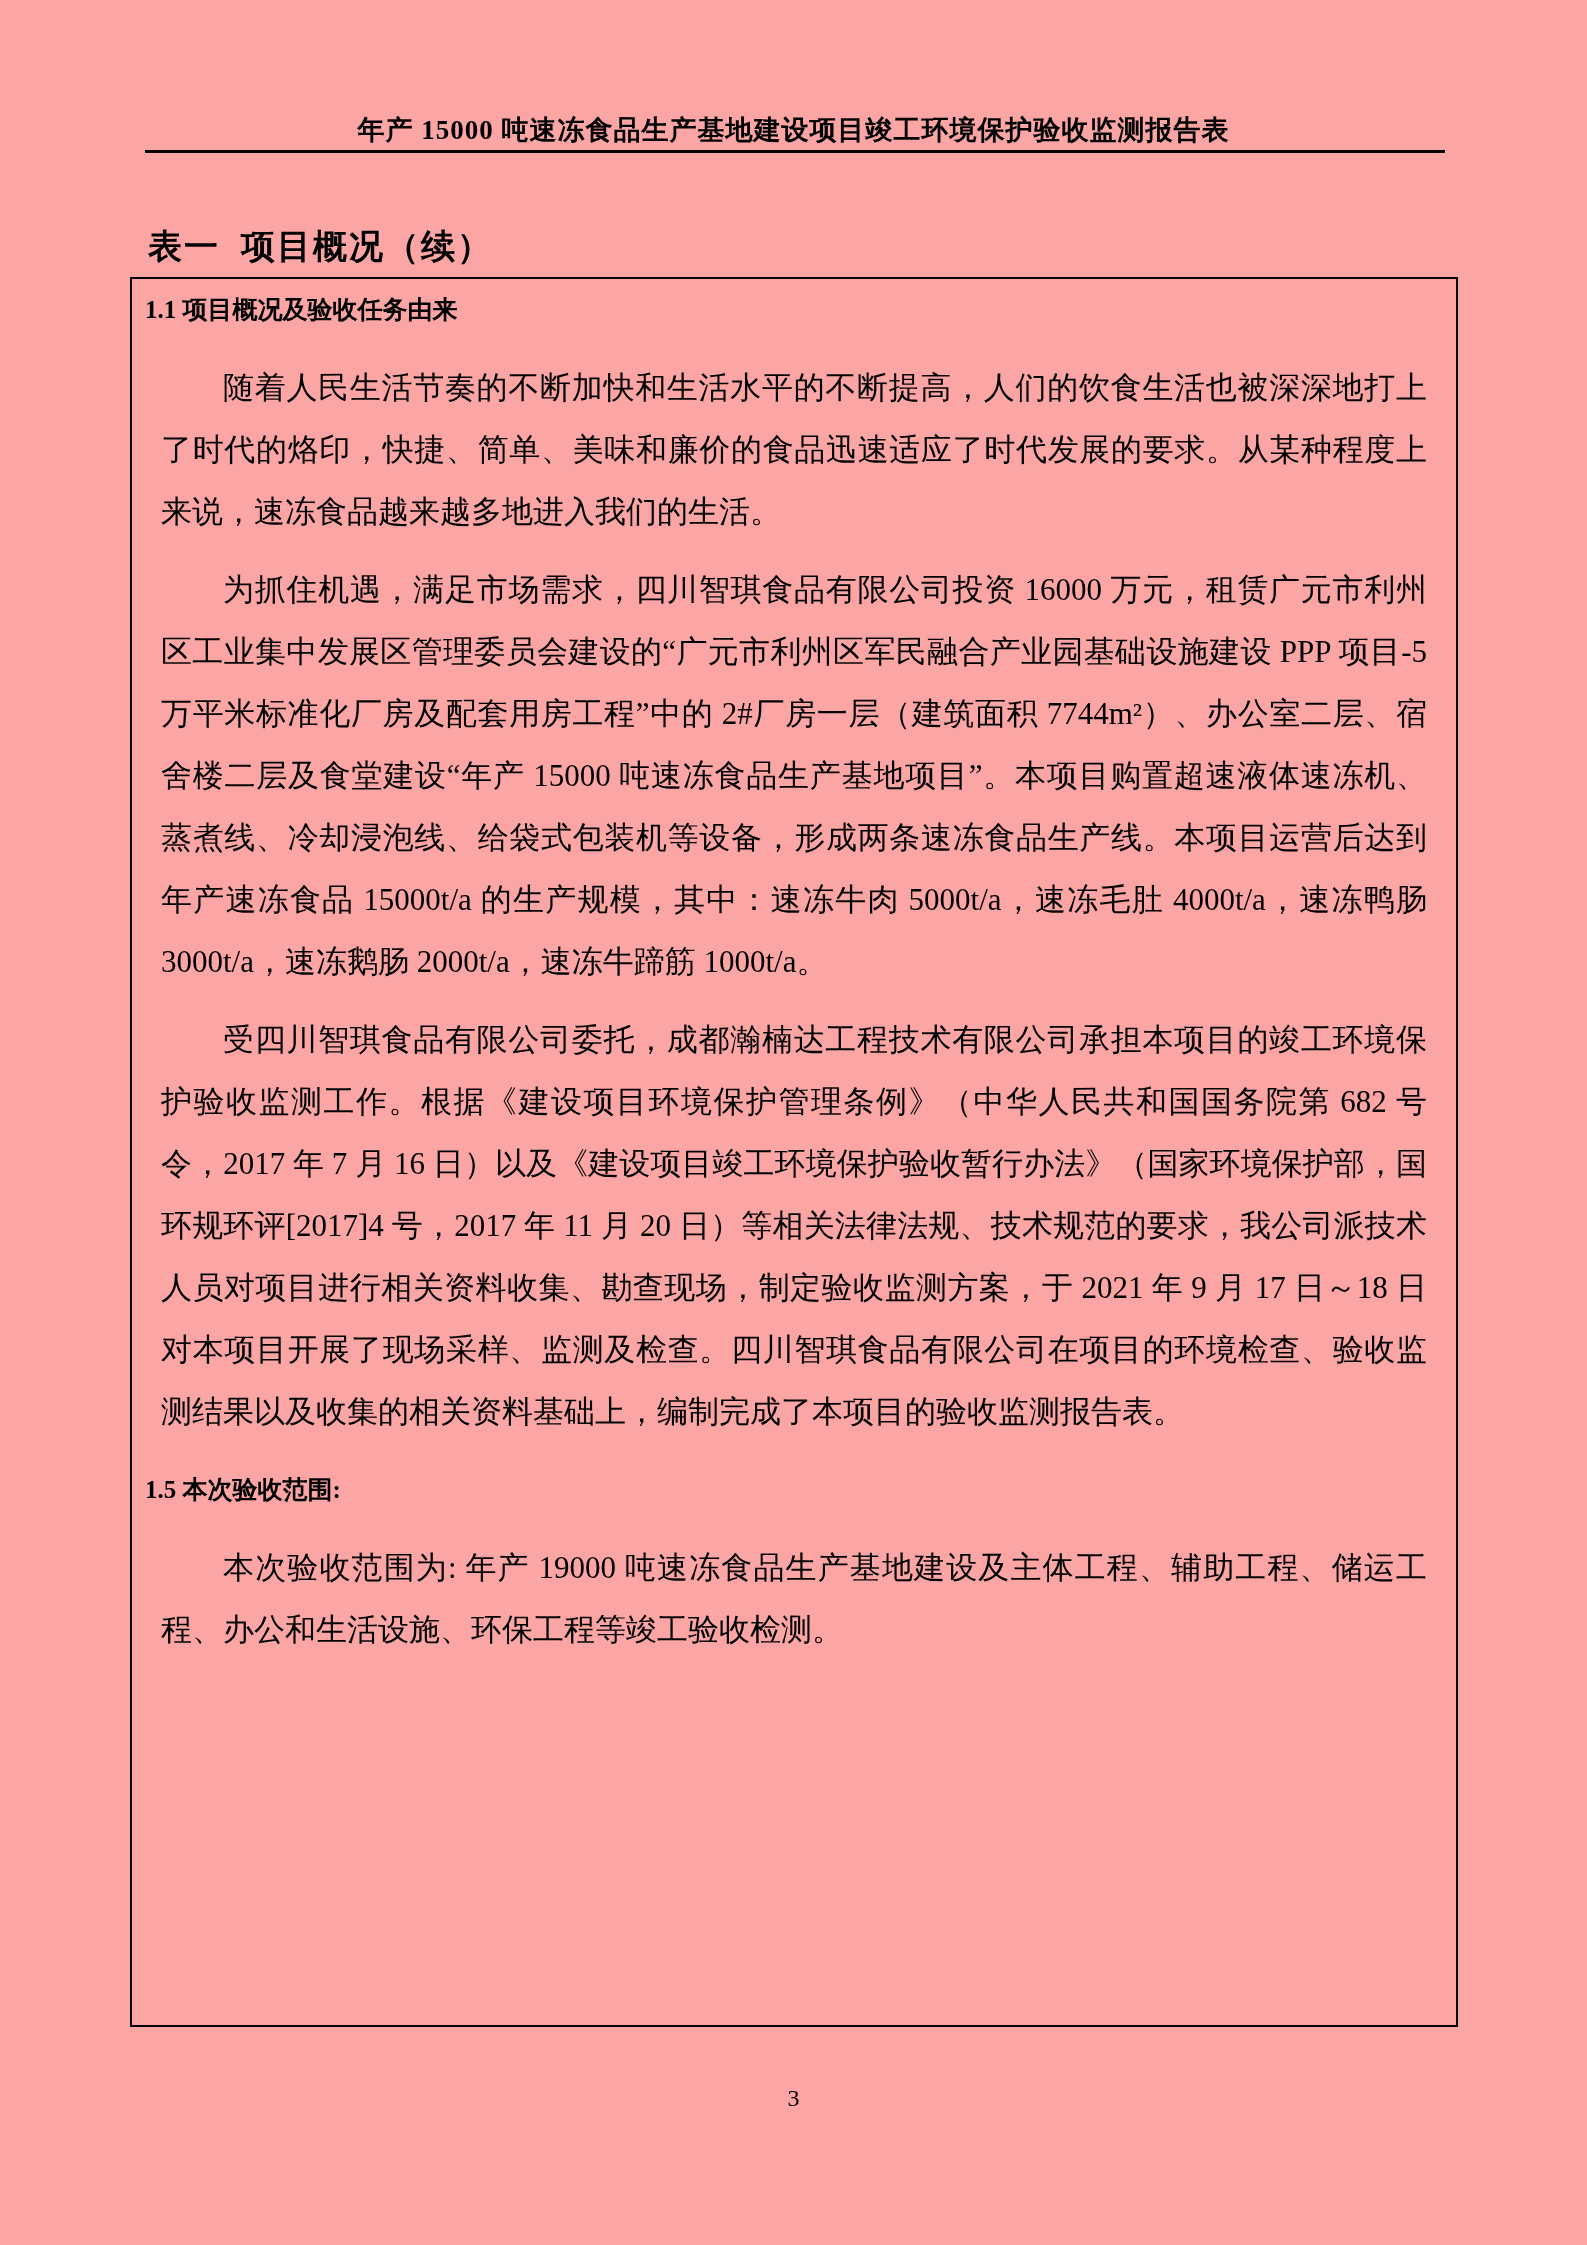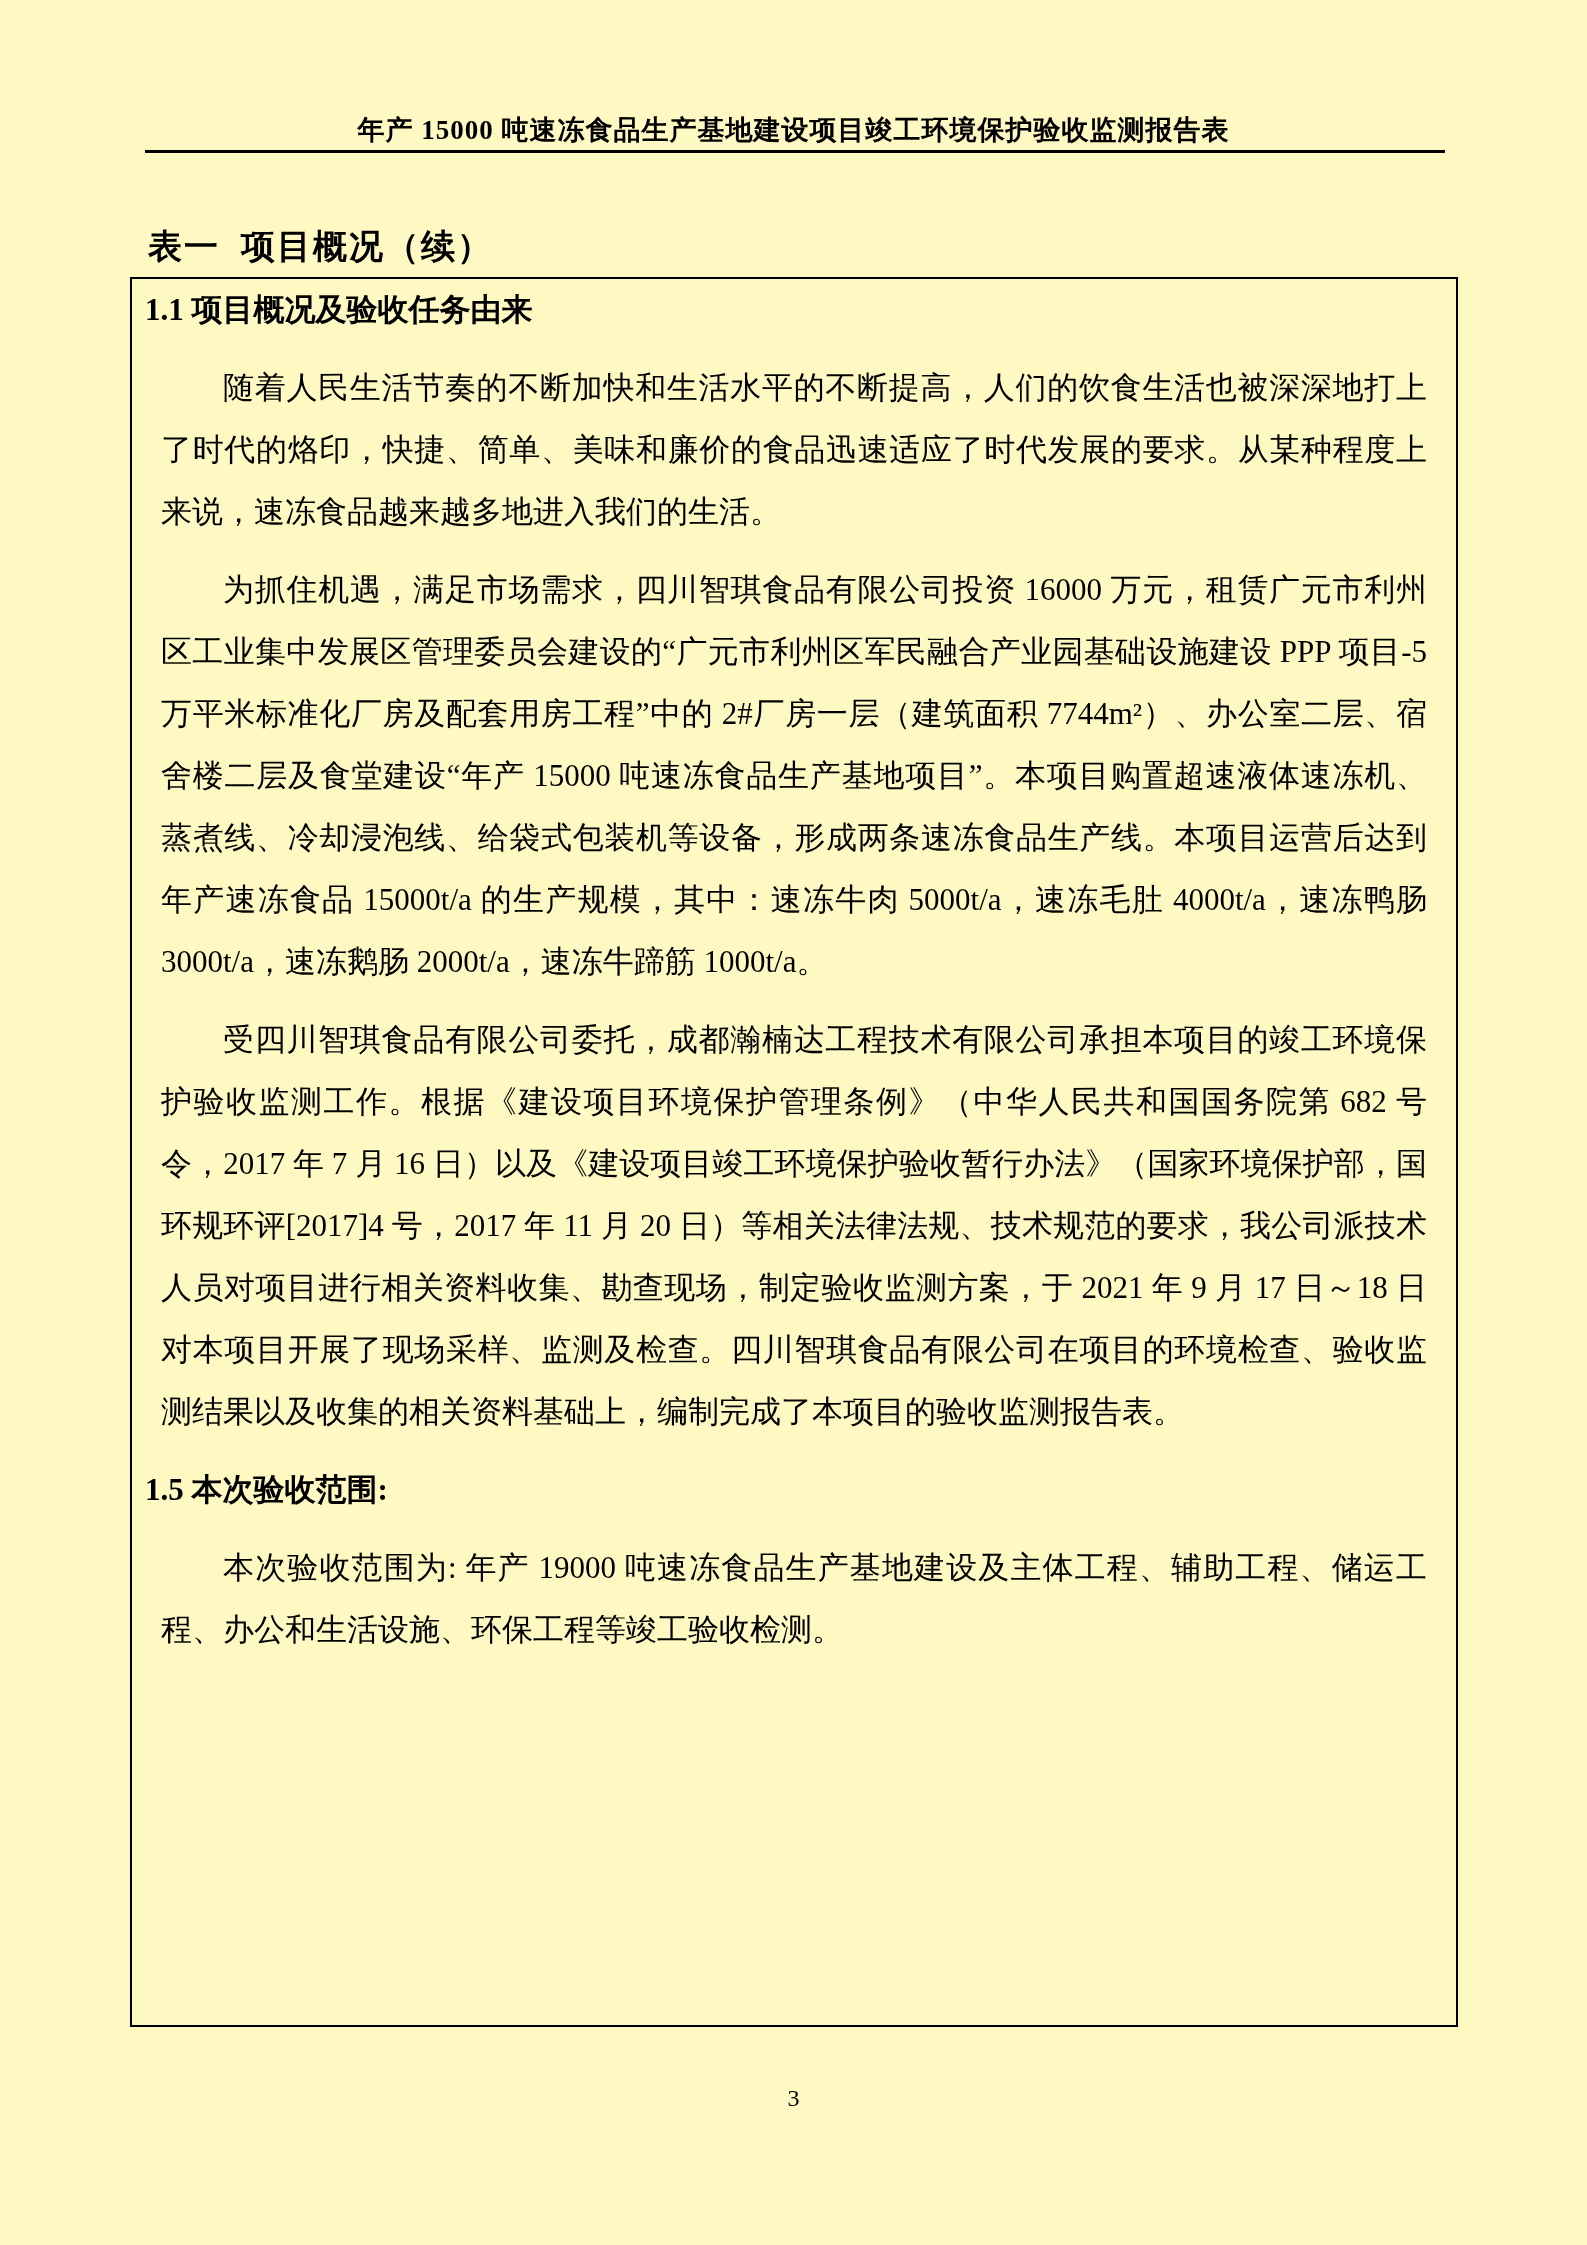--- a/index.html
+++ b/index.html
@@ -4,21 +4,21 @@
 <style>
   html, body {
     margin: 0;
     padding: 0;
     background: #ffffff;
   }
   .page {
     position: relative;
     width: 1587px;
     height: 2245px;
-    background: #fef9c3;
+    background: #fca5a5;
     color: #000000;
     font-family: "Liberation Serif", "DejaVu Serif", serif;
     overflow: hidden;
   }
   .doc-title {
     position: absolute;
     top: 112px;
     left: 0;
     width: 100%;
     text-align: center;
@@ -50,21 +50,21 @@
     left: 130px;
     width: 1328px;
     height: 1750px;
     border: 2px solid #000000;
     box-sizing: border-box;
     padding: 0 13px;
     overflow: hidden;
   }
   .sec-heading {
     margin: 0;
-    font-size: 31px;
+    font-size: 25px;
     font-weight: bold;
     line-height: 62px;
   }
   .body-para {
     margin: 16px;
     font-size: 31px;
     line-height: 62px;
     text-align: justify;
     text-indent: 2em;
   }

